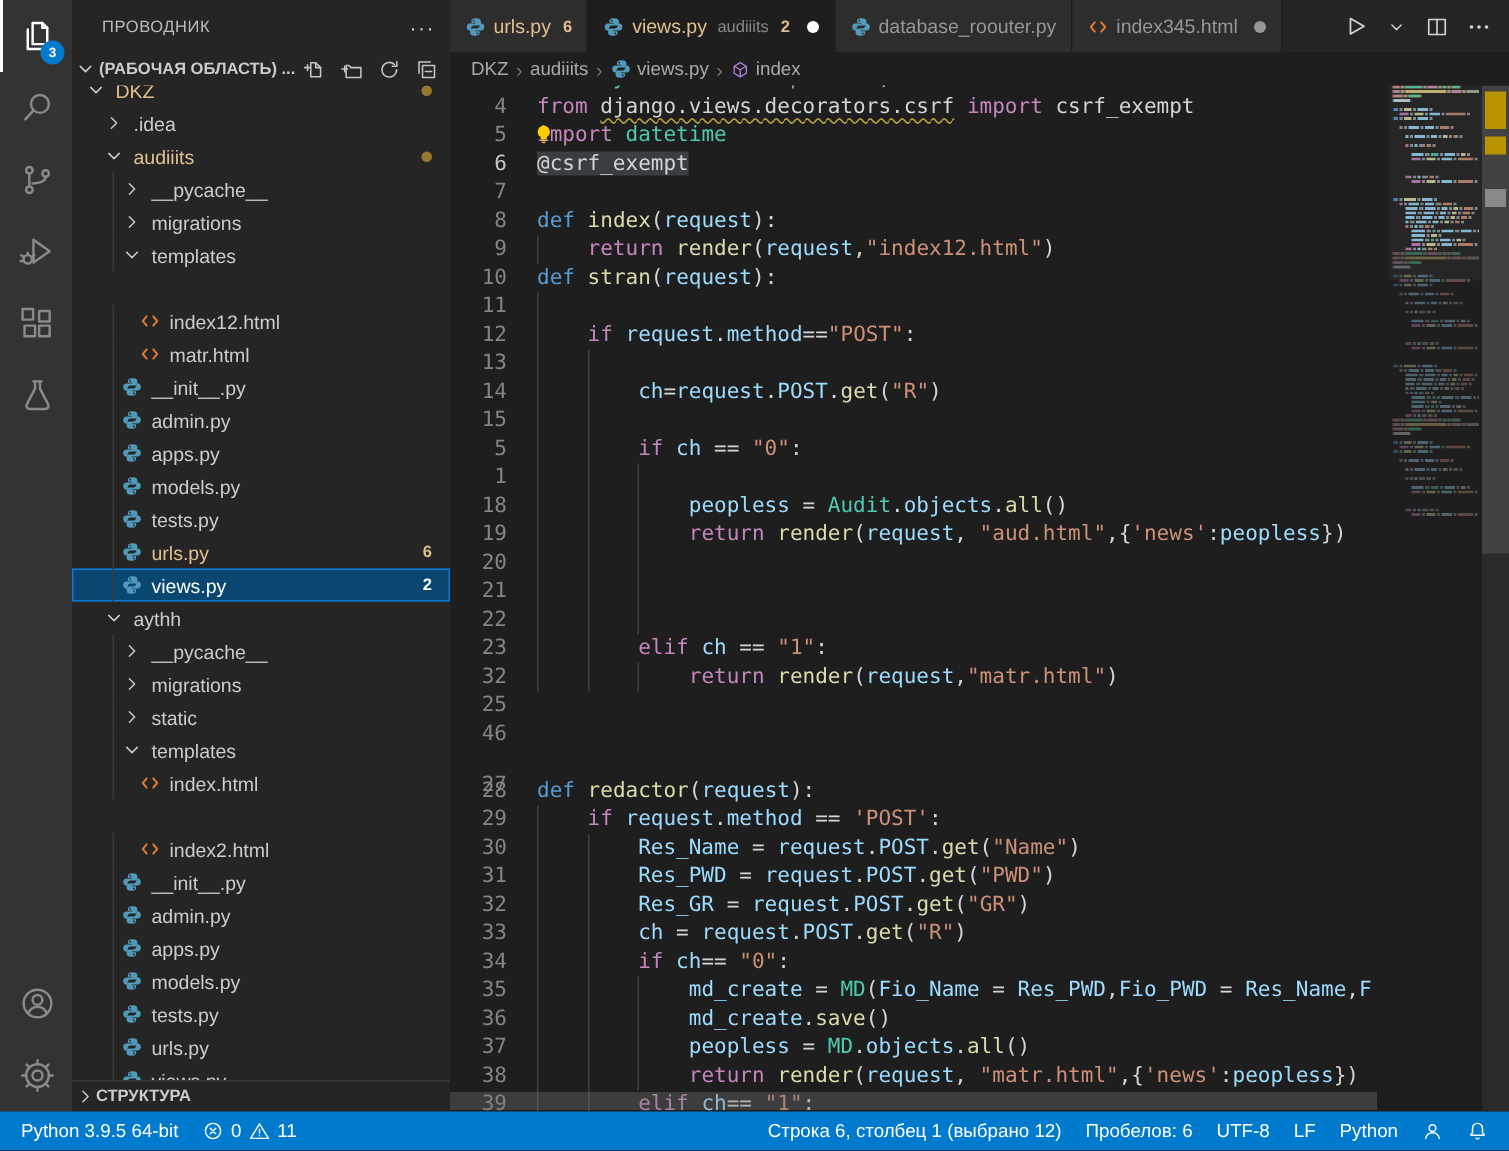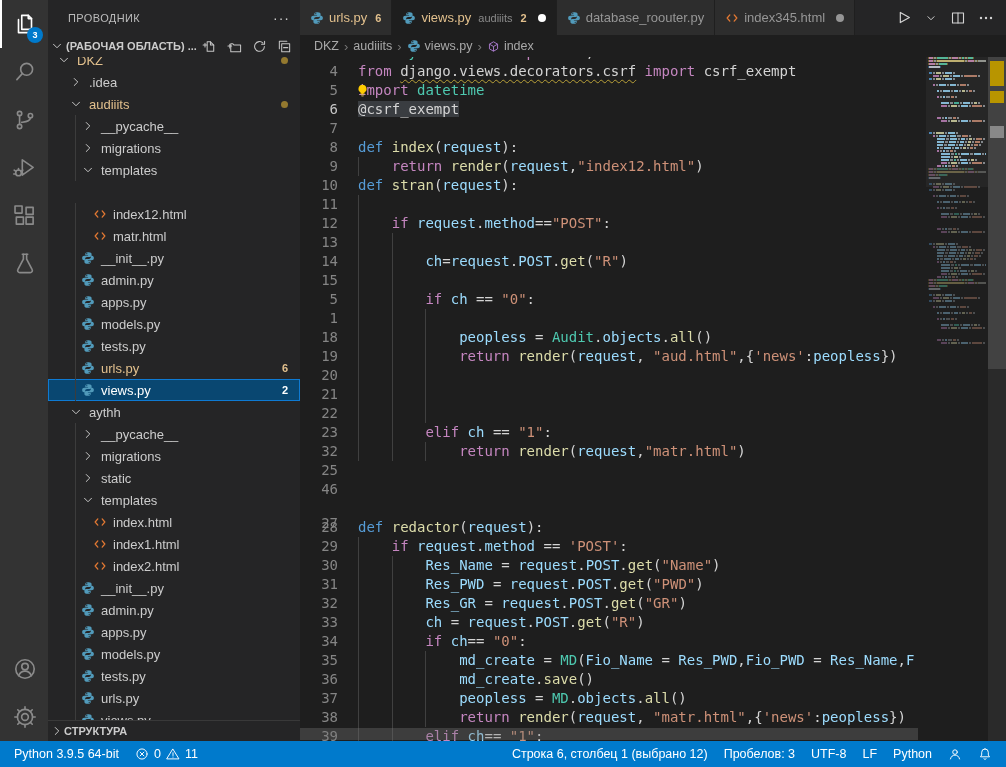--- a/index.html
+++ b/index.html
@@ -414,30 +414,20 @@
           </div>
           <div class="row" style="top:454px;padding-left:44px">
             <i class="tguide"></i>
             <span class="icn">
               <svg width="14" height="14" viewBox="0 0 16 16" fill="none" stroke="#e37933" stroke-width="1.5" stroke-linecap="round" stroke-linejoin="round">
                 <path d="M5.5 4.5L2.5 8l3 3.5"></path>
                 <path d="M10.5 4.5l3 3.5-3 3.5"></path>
               </svg>
             </span>
             <span class="label">index.html</span>
-          </div>
-          <div class="row" style="top:476px;padding-left:44px">
-            <i class="tguide"></i>
-            <span class="icn">
-              <svg width="14" height="14" viewBox="0 0 16 16" fill="none" stroke="#e37933" stroke-width="1.5" stroke-linecap="round" stroke-linejoin="round">
-                <path d="M5.5 4.5L2.5 8l3 3.5"></path>
-                <path d="M10.5 4.5l3 3.5-3 3.5"></path>
-              </svg>
-            </span>
-            <span class="label">index1.html</span>
           </div>
           <div class="row" style="top:498px;padding-left:44px">
             <i class="tguide"></i>
             <span class="icn">
               <svg width="14" height="14" viewBox="0 0 16 16" fill="none" stroke="#e37933" stroke-width="1.5" stroke-linecap="round" stroke-linejoin="round">
                 <path d="M5.5 4.5L2.5 8l3 3.5"></path>
                 <path d="M10.5 4.5l3 3.5-3 3.5"></path>
               </svg>
             </span>
             <span class="label">index2.html</span>
@@ -928,21 +918,21 @@
             <path d="M8 6.6v3.1M8 11.4v.2"></path>
           </svg>
         </span>
       <span>11</span>
     </div>
     <div class="sb-right">
       <div class="sb-item">
         <span>Строка 6, столбец 1 (выбрано 12)</span>
       </div>
       <div class="sb-item">
-        <span>Пробелов: 3</span>
+        <span>Пробелов: 6</span>
       </div>
       <div class="sb-item">
         <span>UTF-8</span>
       </div>
       <div class="sb-item">
         <span>LF</span>
       </div>
       <div class="sb-item">
         <span>Python</span>
       </div>

